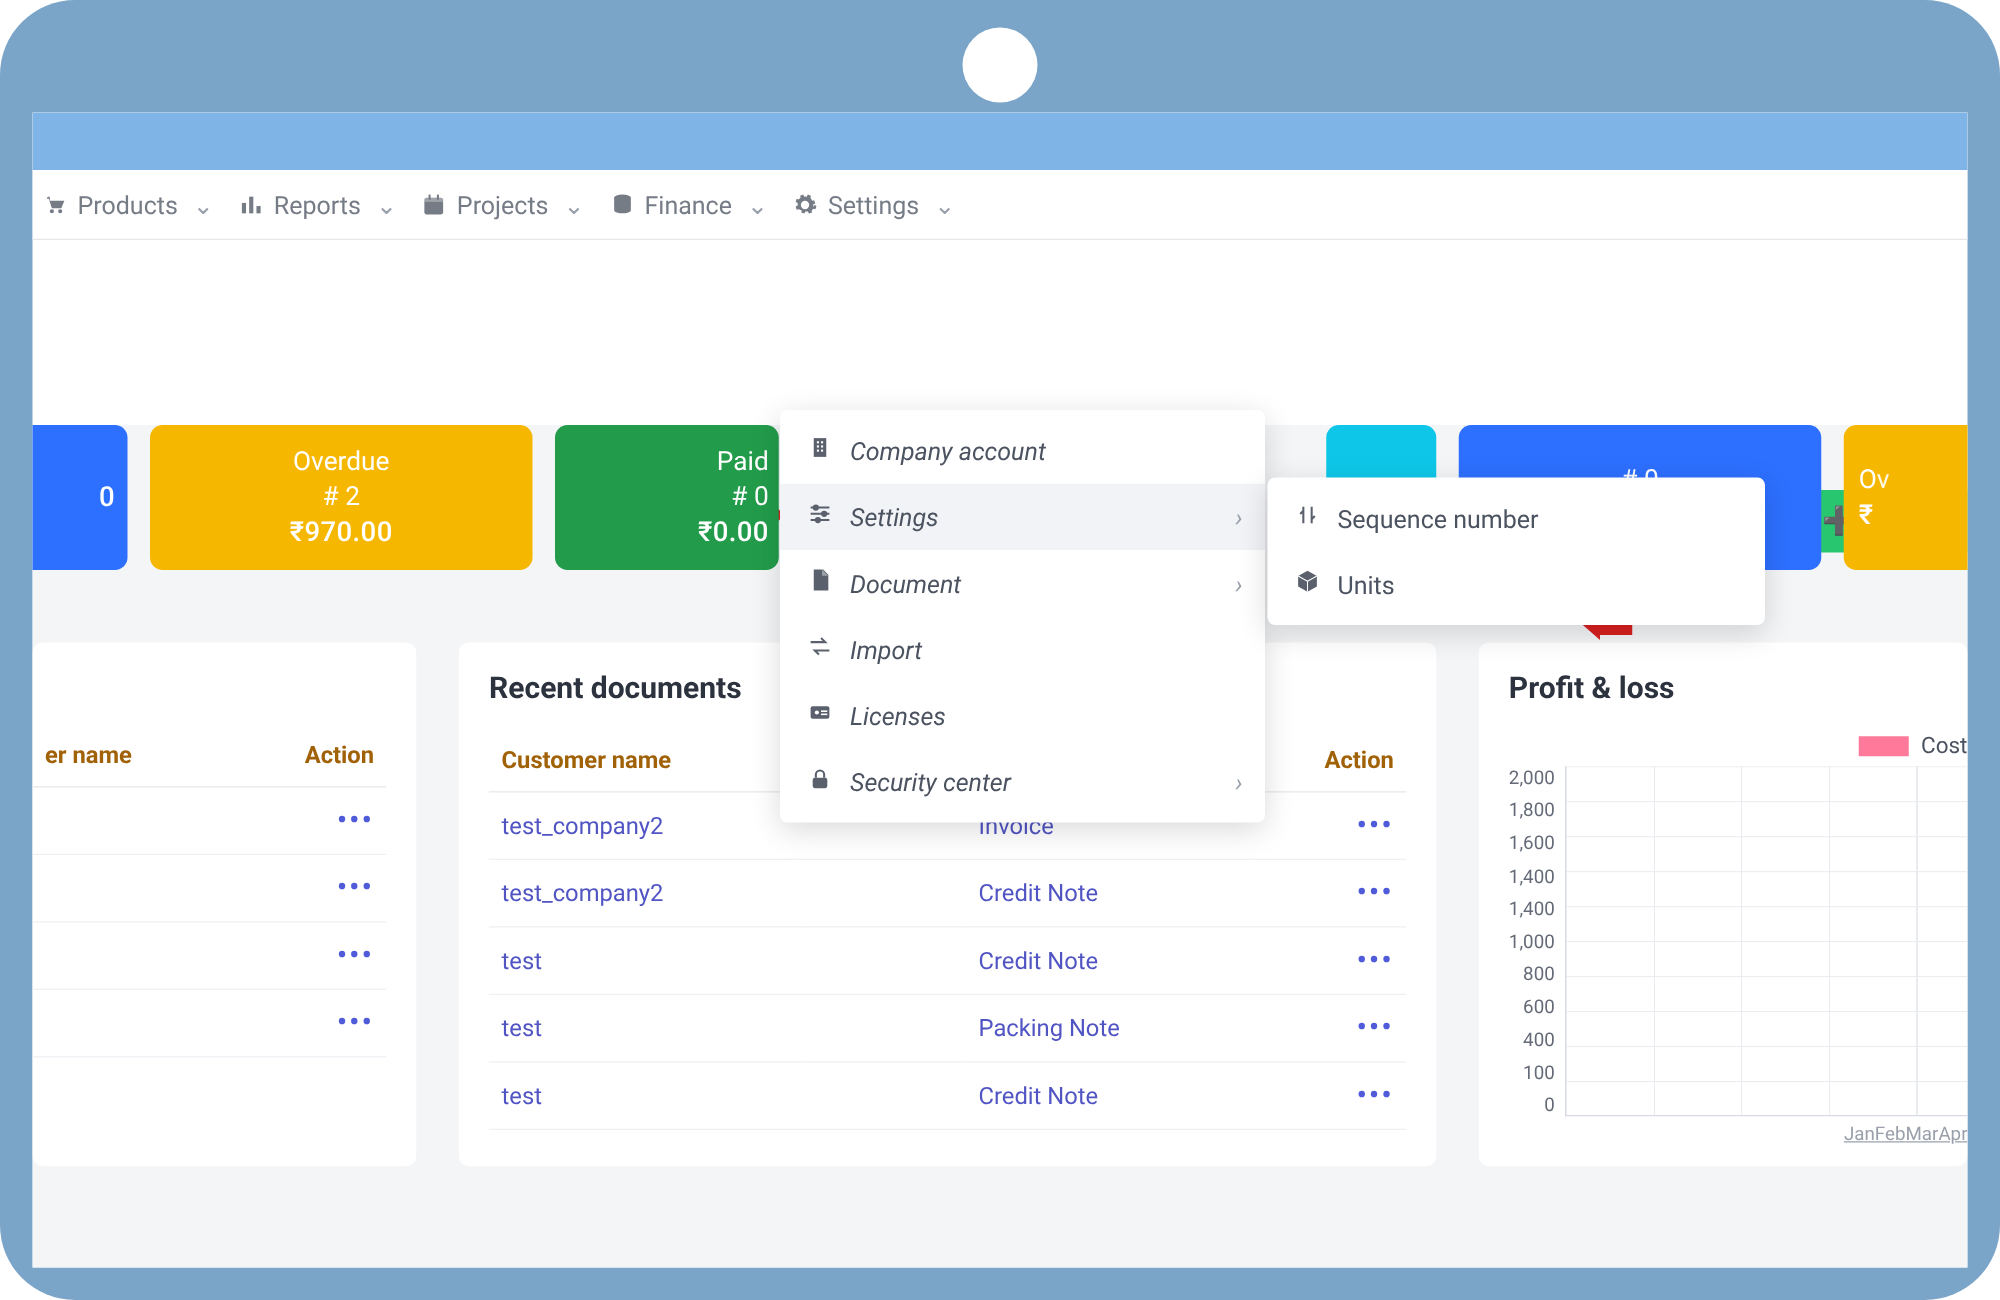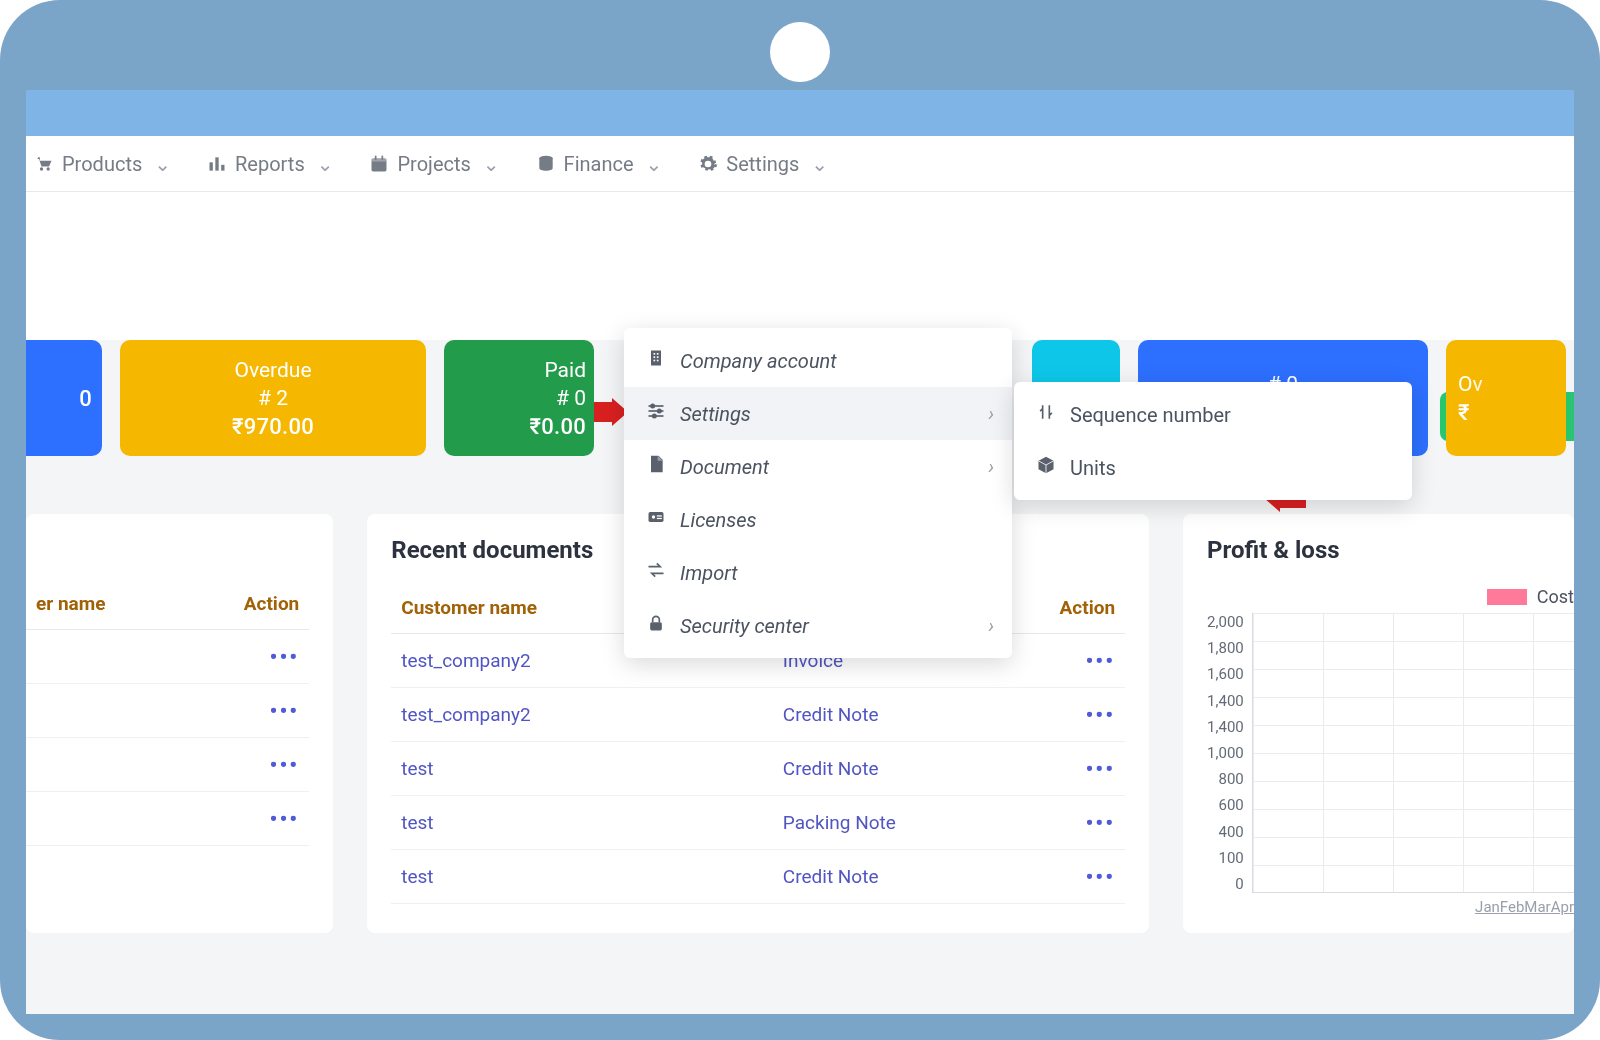--- a/index.html
+++ b/index.html
@@ -35,21 +35,21 @@
     height: 46px;
     background: #7fb4e6;
   }
   .navbar {
     display: flex;
     align-items: center;
     height: 56px;
     background: #fff;
     border-bottom: 1px solid #e6e8ec;
     padding-left: 4px;
-    gap: 28px;
+    gap: 12px;
   }
   .nav-item {
     display: flex;
     align-items: center;
     gap: 8px;
     color: #767c86;
     font-size: 20px;
     cursor: pointer;
     padding: 6px 4px;
   }
@@ -340,35 +340,35 @@
         </div>
         <div class="dropdown-item">
           <span><svg class="icon" viewBox="0 0 24 24" fill="#5a616d">
                 <path d="M6 2h9l5 5v15H6z"></path>
                 <path d="M14 2v6h6" fill="#fff" opacity=".4"></path>
               </svg></span>
           <span>Document</span>
           <span class="sub-chev">›</span>
         </div>
         <div class="dropdown-item">
+          <span><svg class="icon" viewBox="0 0 24 24" fill="none" stroke="#5a616d" stroke-width="2">
+                <path d="M3 8h14l-4-4M21 16H7l4 4"></path>
+              </svg></span>
+          <span>Import</span>
+        </div>
+        <div class="dropdown-item">
           <span><svg class="icon" viewBox="0 0 24 24" fill="#5a616d">
                 <rect x="3" y="6" width="18" height="12" rx="2"></rect>
                 <circle cx="9" cy="12" r="2" fill="#fff"></circle>
                 <rect x="13" y="10" width="6" height="1.5" fill="#fff"></rect>
                 <rect x="13" y="13" width="6" height="1.5" fill="#fff"></rect>
               </svg></span>
           <span>Licenses</span>
         </div>
         <div class="dropdown-item">
-          <span><svg class="icon" viewBox="0 0 24 24" fill="none" stroke="#5a616d" stroke-width="2">
-                <path d="M3 8h14l-4-4M21 16H7l4 4"></path>
-              </svg></span>
-          <span>Import</span>
-        </div>
-        <div class="dropdown-item">
           <span><svg class="icon" viewBox="0 0 24 24" fill="#5a616d">
                 <rect x="5" y="11" width="14" height="10" rx="2"></rect>
                 <path d="M8 11V8a4 4 0 0 1 8 0v3" fill="none" stroke="#5a616d" stroke-width="2"></path>
               </svg></span>
           <span>Security center</span>
           <span class="sub-chev">›</span>
         </div>
       </div>
 
       <div class="submenu">
@@ -400,21 +400,21 @@
 
       <div class="tiles-row">
         <div class="tile blue first">
           <span class="t-amount">0</span>
         </div>
         <div class="tile yellow">
           <span class="t-title">Overdue</span>
           <span class="t-count"># 2</span>
           <span class="t-amount">₹970.00</span>
         </div>
-        <div class="tile green" style="width:150px; align-items:flex-end; padding-right:8px;">
+        <div class="tile green" style="width:179px; align-items:flex-end; padding-right:8px;">
           <span class="t-title">Paid</span>
           <span class="t-count"># 0</span>
           <span class="t-amount">₹0.00</span>
         </div>
         <div class="tile cyan" style="width:88px; margin-left:420px;"></div>
         <div class="tile blue" style="width:290px;">
           <span class="t-count"># 0</span>
           <span class="t-amount">₹0.00</span>
         </div>
         <div class="tile yellow last">

